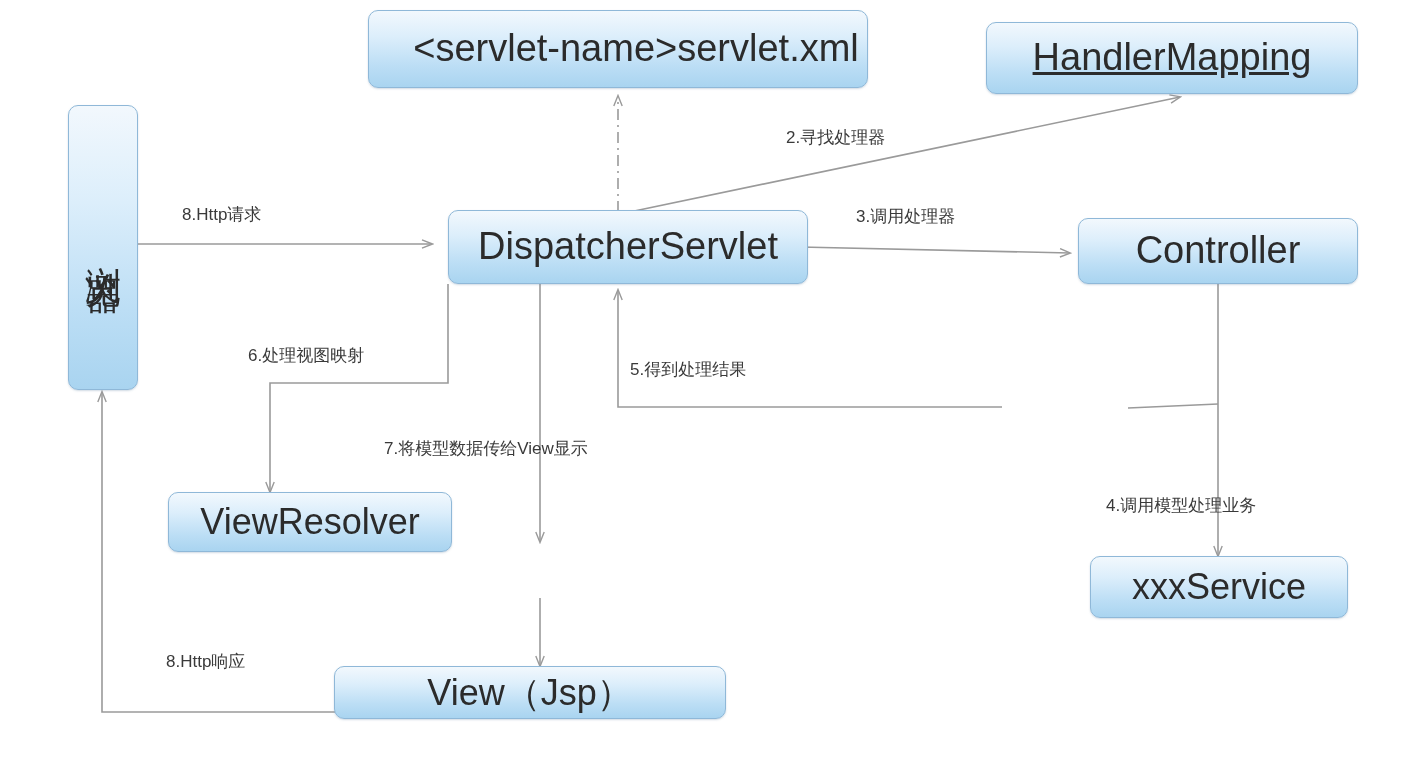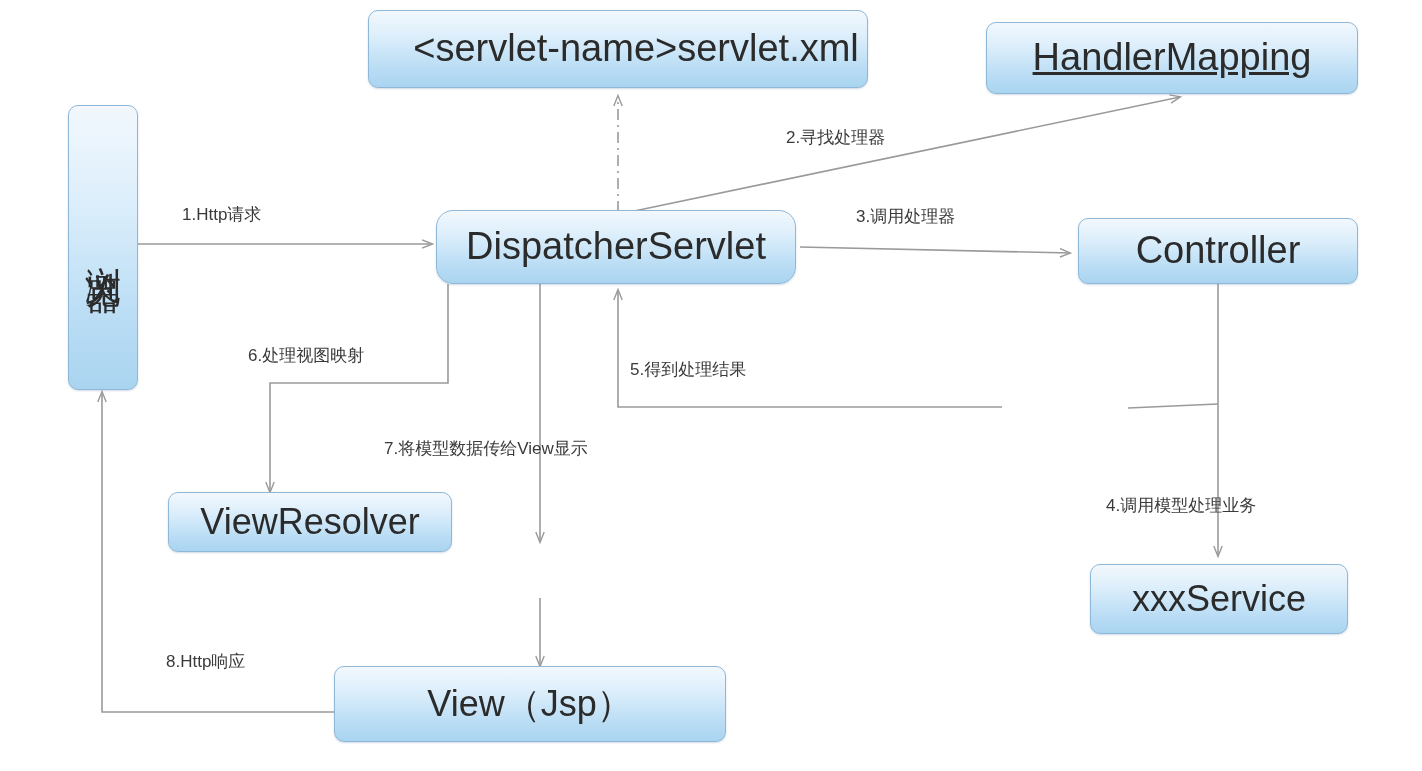--- a/index.html
+++ b/index.html
@@ -103,43 +103,43 @@
   </div>
 
   <div class="node rect" style="left:986px; top:22px; width:372px; height:72px; font-size:38px;text-decoration:underline;">
     <span>HandlerMapping</span>
   </div>
 
   <div class="node rect" style="left:68px; top:105px; width:70px; height:285px; font-size:36px;">
     <span class="vertical">浏览器</span>
   </div>
 
-  <div class="node rect" style="left:436px; top:210px; width:360px; height:74px; font-size:38px;border-radius:17px;">
+  <div class="node rect" style="left:448px; top:210px; width:360px; height:74px; font-size:38px;">
     <span>DispatcherServlet</span>
   </div>
 
   <div class="node rect" style="left:1078px; top:218px; width:280px; height:66px; font-size:38px;">
     <span>Controller</span>
   </div>
 
 
   <div class="node rect" style="left:128px; top:492px; width:284px; height:60px; font-size:36px;margin-left:40px;">
     <span>ViewResolver</span>
   </div>
 
 
-  <div class="node rect" style="left:1090px; top:556px; width:258px; height:70px; font-size:36px;margin-top:8px;">
+  <div class="node rect" style="left:1090px; top:556px; width:258px; height:62px; font-size:36px;">
     <span>xxxService</span>
   </div>
 
-  <div class="node rect" style="left:334px; top:666px; width:392px; height:76px; font-size:36px;">
+  <div class="node rect" style="left:334px; top:666px; width:392px; height:53px; font-size:36px;">
     <span>View（Jsp）</span>
   </div>
 
-  <div class="label" style="left:182px; top:203px;">1.Http请求</div>
+  <div class="label" style="left:182px; top:203px;">8.Http请求</div>
 
   <div class="label" style="left:786px; top:126px;">2.寻找处理器</div>
 
   <div class="label" style="left:856px; top:205px;">3.调用处理器</div>
 
   <div class="label" style="left:1106px; top:494px;">4.调用模型处理业务</div>
 
   <div class="label" style="left:630px; top:358px;">5.得到处理结果</div>
 
   <div class="label" style="left:248px; top:344px;">6.处理视图映射</div>

